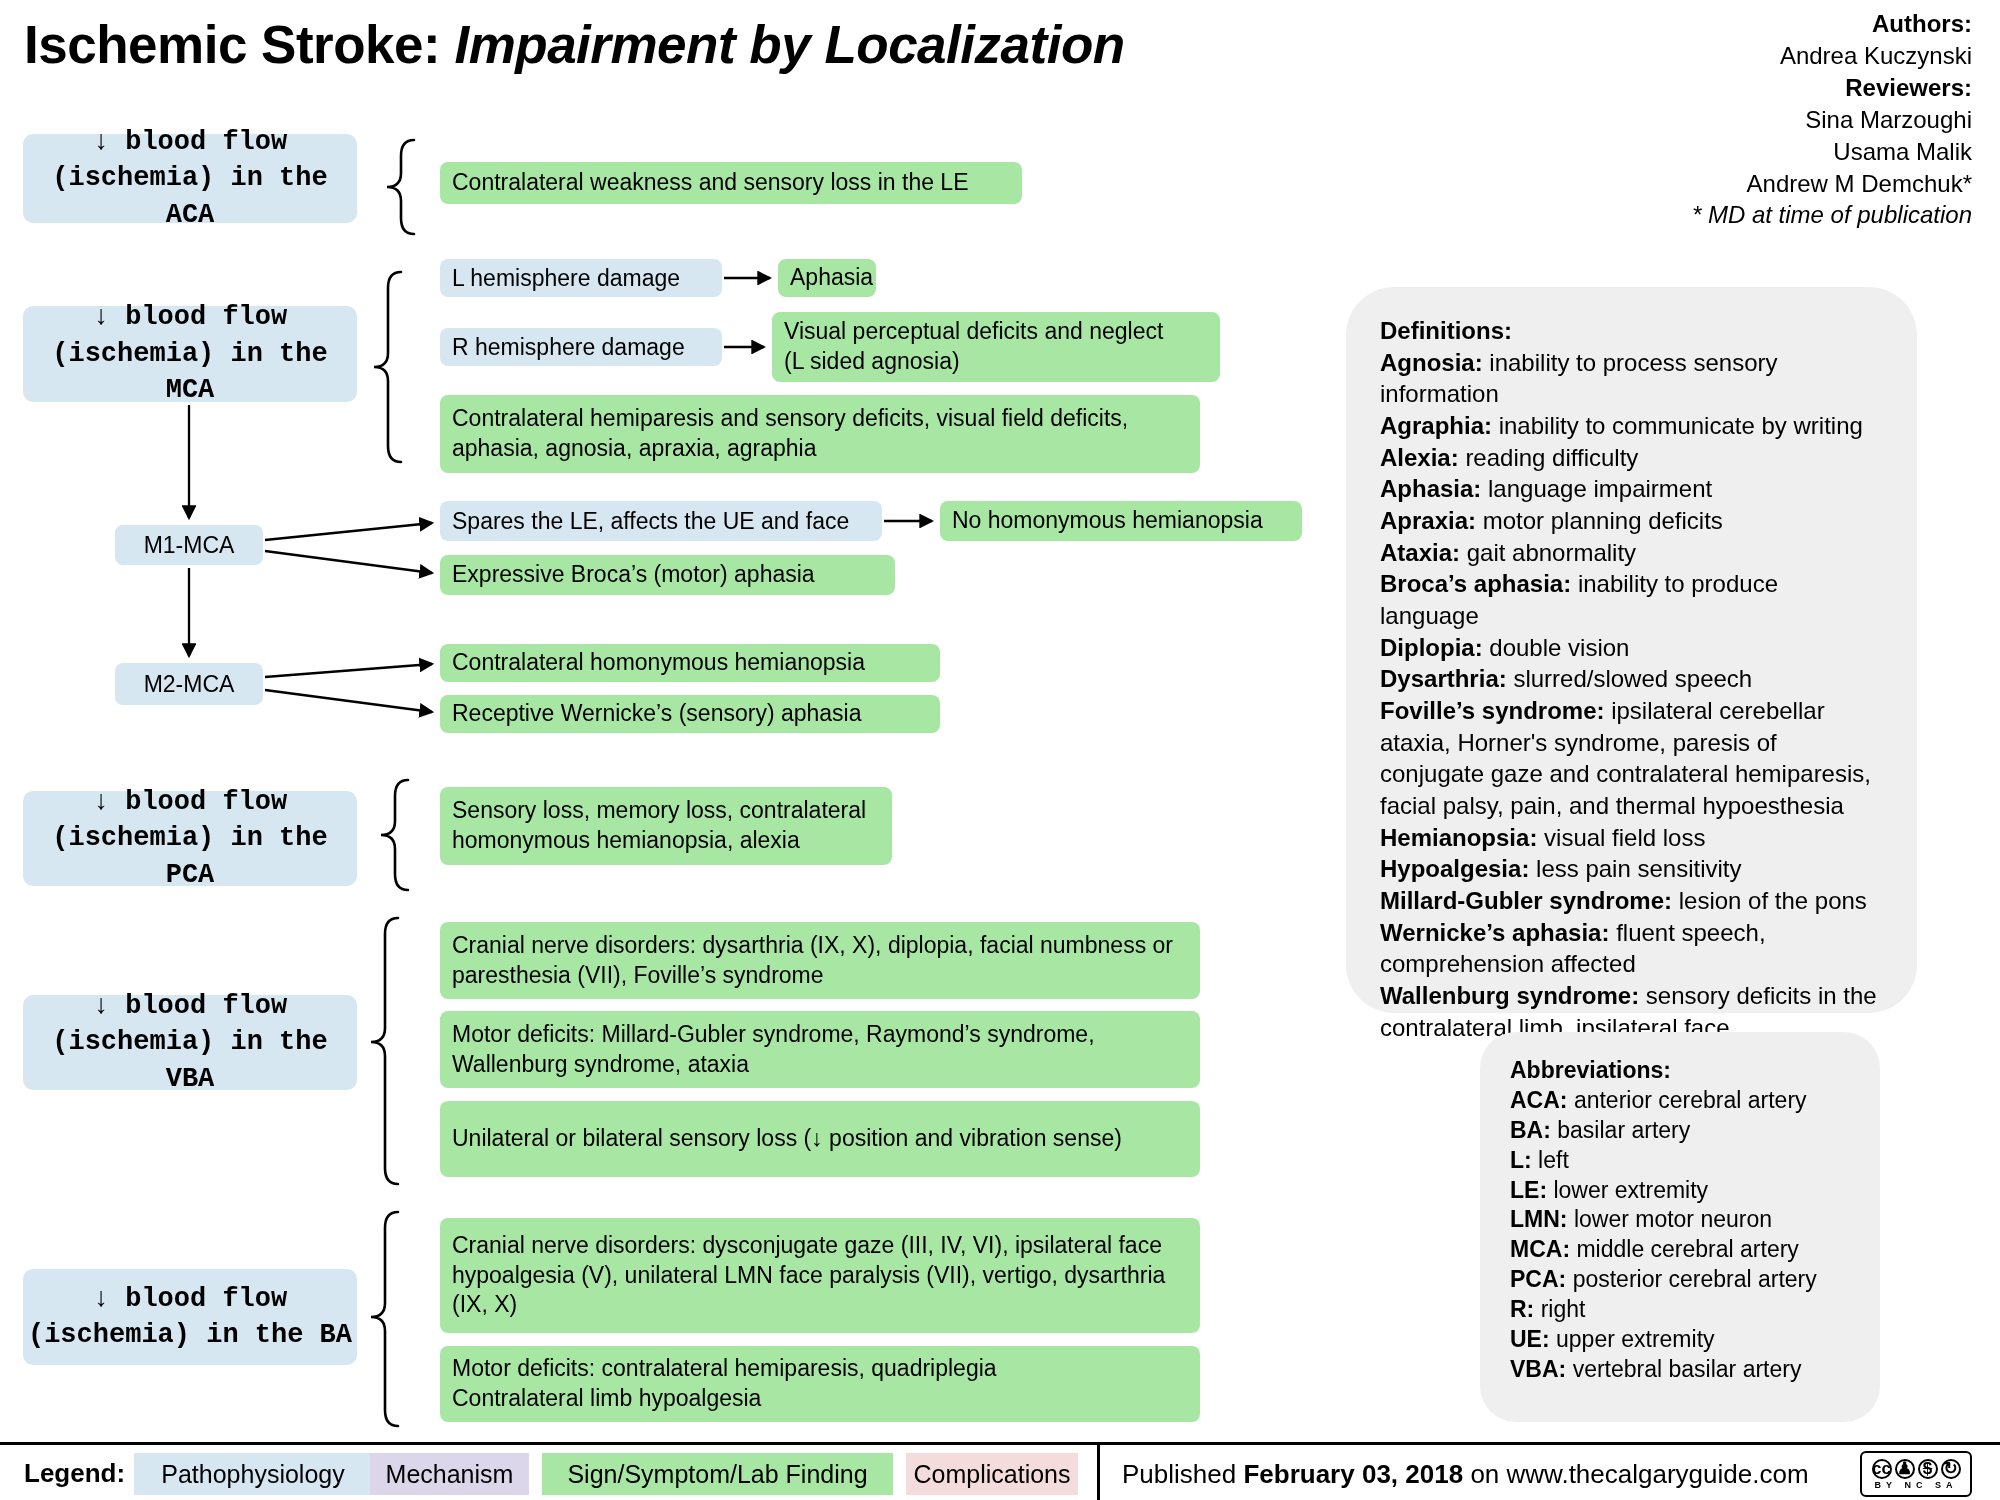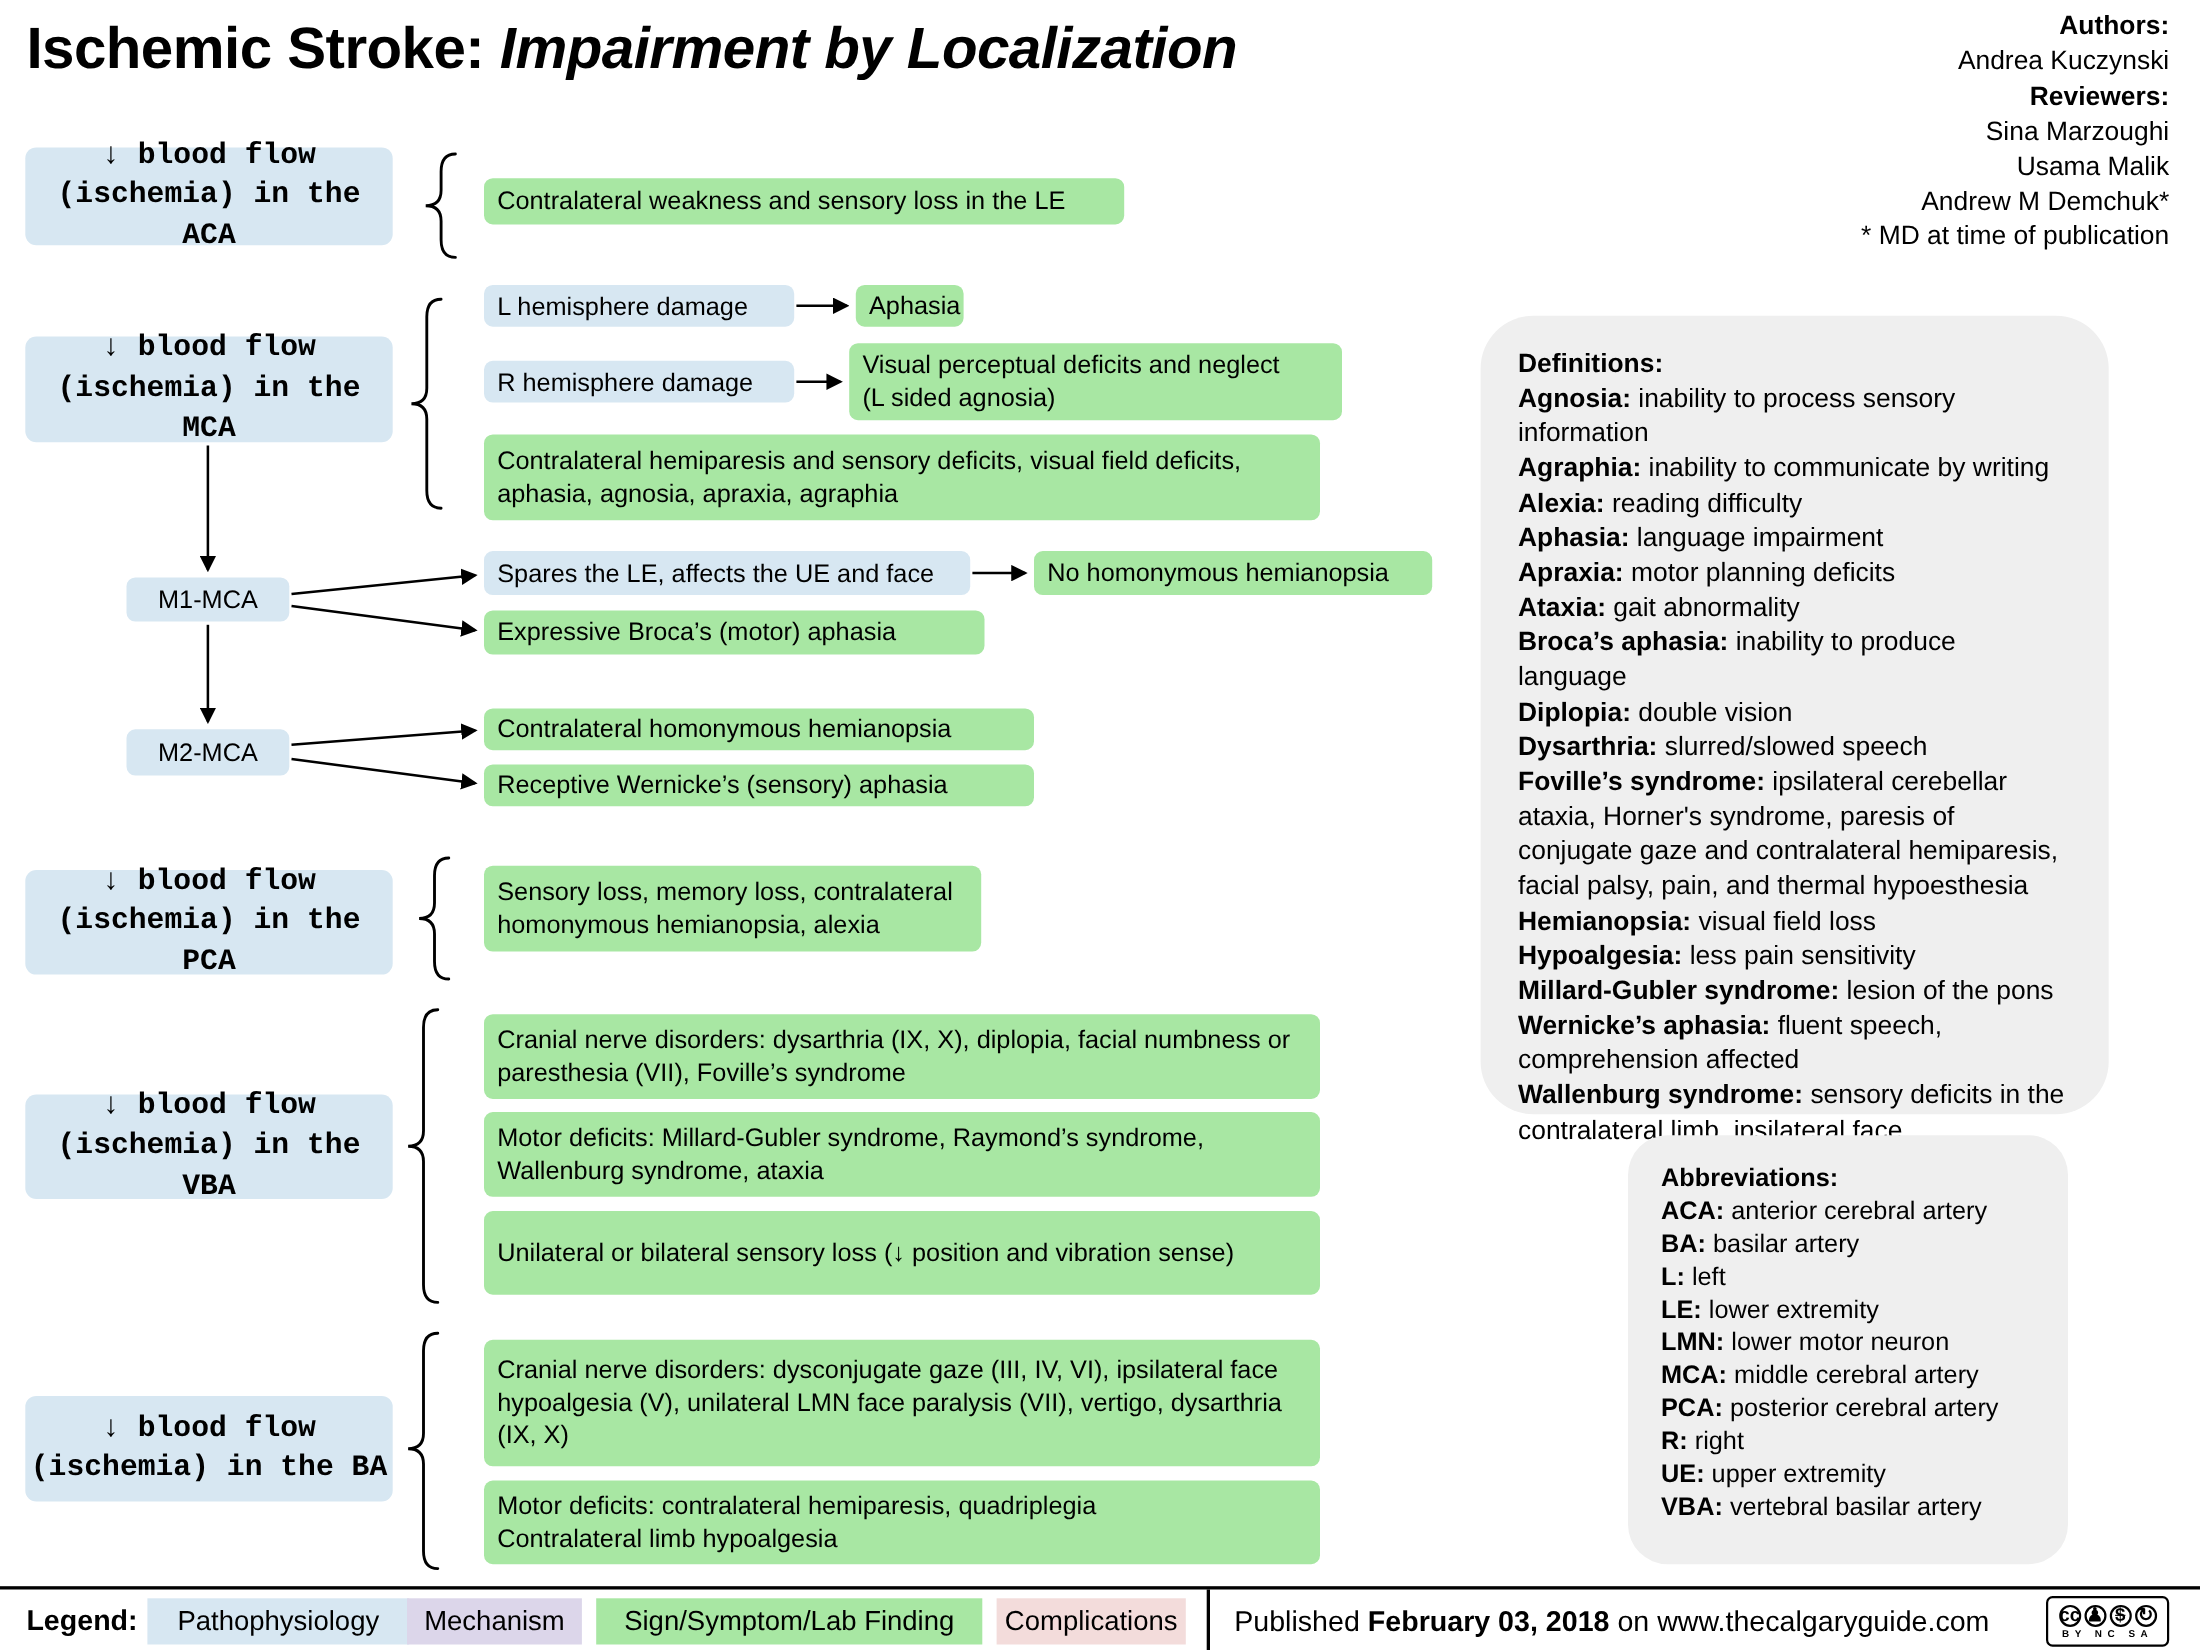--- a/index.html
+++ b/index.html
@@ -10,21 +10,21 @@
     font-family: "Liberation Sans", sans-serif;
     overflow: hidden;
   }
   .abs { position: absolute; }
 
   .title { position: absolute; left: 24px; top: 14px; font-size: 53px; font-weight: bold; letter-spacing: -0.5px; }
   .title em { font-style: italic; }
 
   .credits { position: absolute; right: 28px; top: 8px; text-align: right; font-size: 24px; line-height: 1.33; }
   .c-bold { font-weight: bold; }
-  .c-italic { }
+  .c-italic { font-style: italic; }
 
   .hub {
     background: #d7e7f2; border-radius: 10px;
     font-weight: bold; font-size: 27px; line-height: 1.35;
     display: flex; align-items: center; justify-content: center;
     text-align: center; white-space: pre-line; font-family: Liberation Mono, monospace;
   }
   .bnode {
     background: #d7e7f2; border-radius: 8px; font-size: 23px; line-height: 1.25;
     padding: 16px 12px; display: flex; align-items: center; white-space: pre-line;

